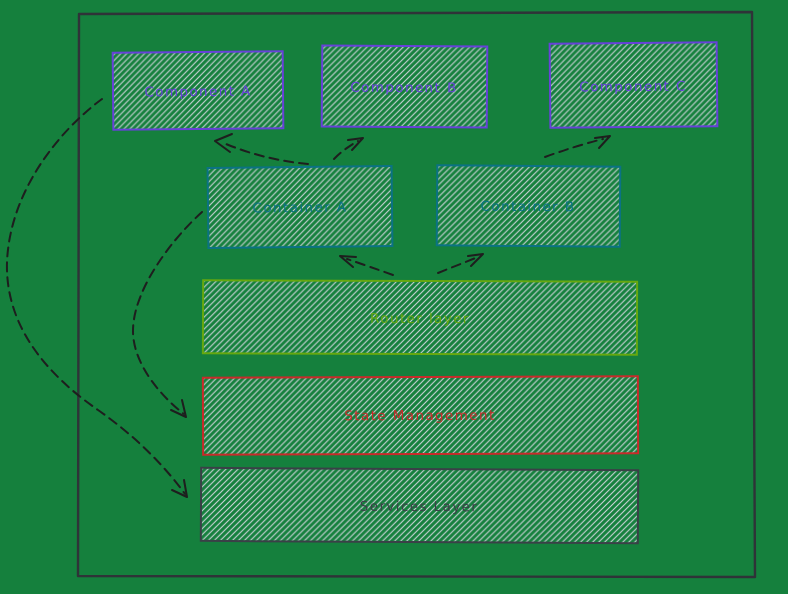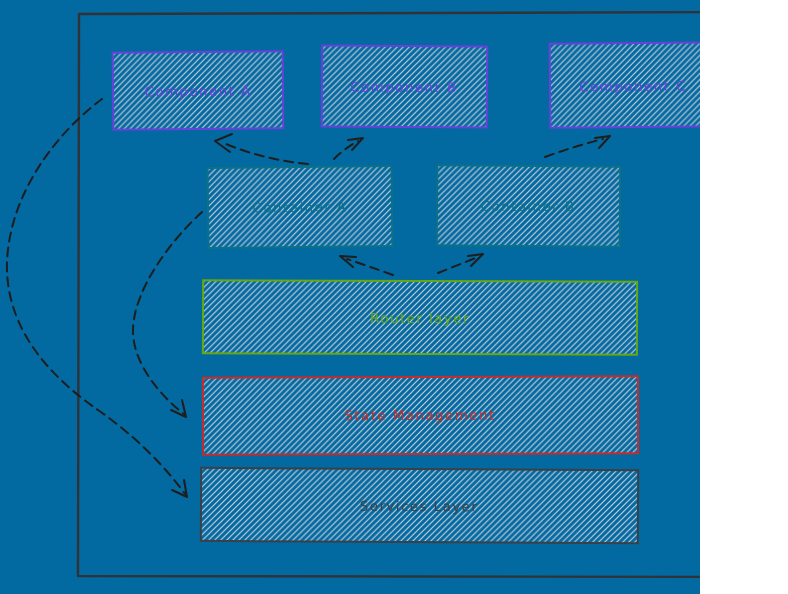--- a/index.html
+++ b/index.html
@@ -1,16 +1,16 @@
 <!DOCTYPE html>
 <html><head>
 <meta charset="utf-8">
 <style>
   html,body{margin:0;padding:0;background:#ffffff;}
-  .stage{position:relative;width:700px;height:594px;background:#0369a1;overflow:hidden;}
+  .stage{position:relative;width:788px;height:594px;background:#15803d;overflow:hidden;}
   svg{display:block;}
   .lbl{
     font-family:"DejaVu Sans","Liberation Sans",sans-serif;
     font-size:13.5px;
     letter-spacing:1.4px;
     text-anchor:middle;
     dominant-baseline:middle;
     font-weight:500;
   }
   .box-rect{fill:url(#hatch);stroke-width:2;}

